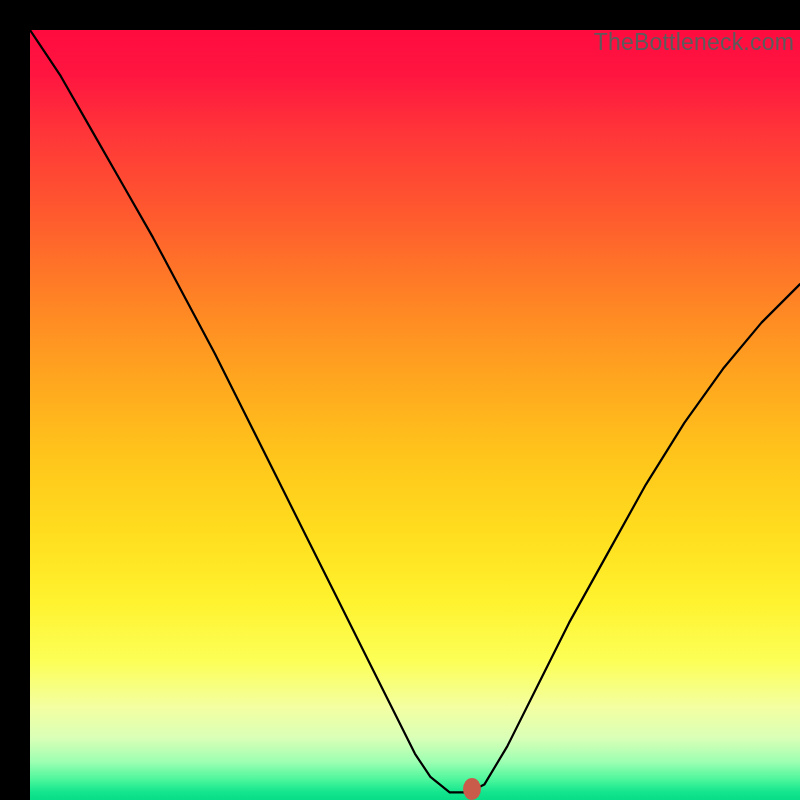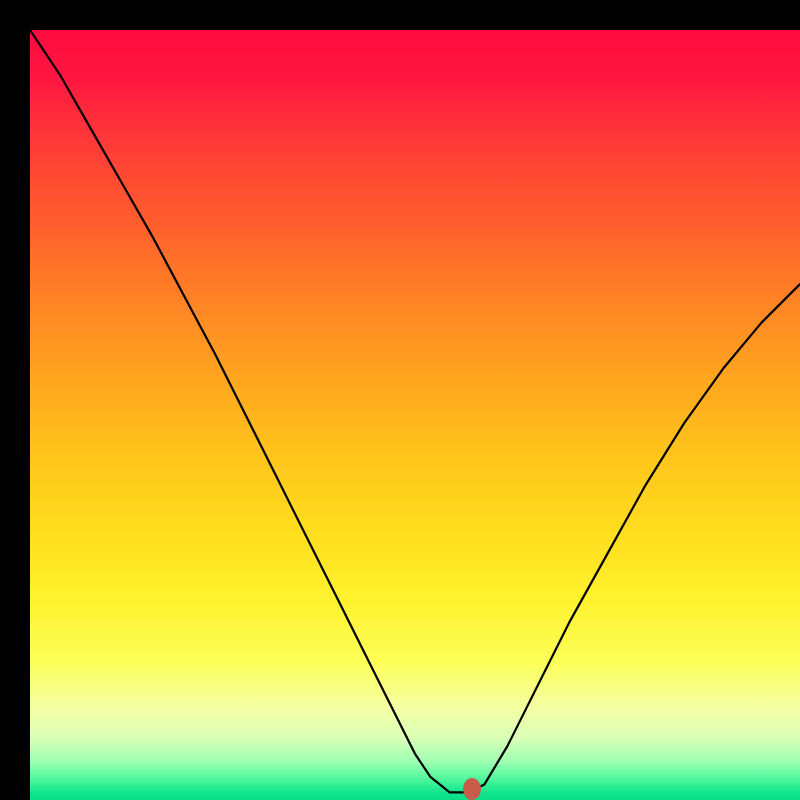--- a/index.html
+++ b/index.html
@@ -83,20 +83,21 @@
     transform: translate(-50%, -50%);
   }
 </style>
 </head>
 <body>
 
 <div class="frame">
   <div class="plot-area">
     <div class="gradient-bg"></div>
 
+    <div class="watermark">TheBottleneck.com</div>
 
     <svg class="curve" viewBox="0 0 770 770" preserveAspectRatio="none">
       <path class="curve-path" d="M0.00 0.00 L30.80 46.20 L61.60 100.10 L92.40 154.00 L123.20 207.90 L154.00 265.65 L184.80 323.40 L215.60 385.00 L246.40 446.60 L277.20 508.20 L308.00 569.80 L338.80 631.40 L369.60 693.00 L385.00 723.80 L400.40 746.90 L419.65 762.30 L438.90 762.30 L454.30 754.60 L477.40 716.10 L508.20 654.50 L539.00 592.90 L577.50 523.60 L616.00 454.30 L654.50 392.70 L693.00 338.80 L731.50 292.60 L770.00 254.10"></path>
     </svg>
 
     <div class="marker" style="left: 441.98px; top: 759.22px;"></div>
   </div>
 </div>
 
 </body></html>

